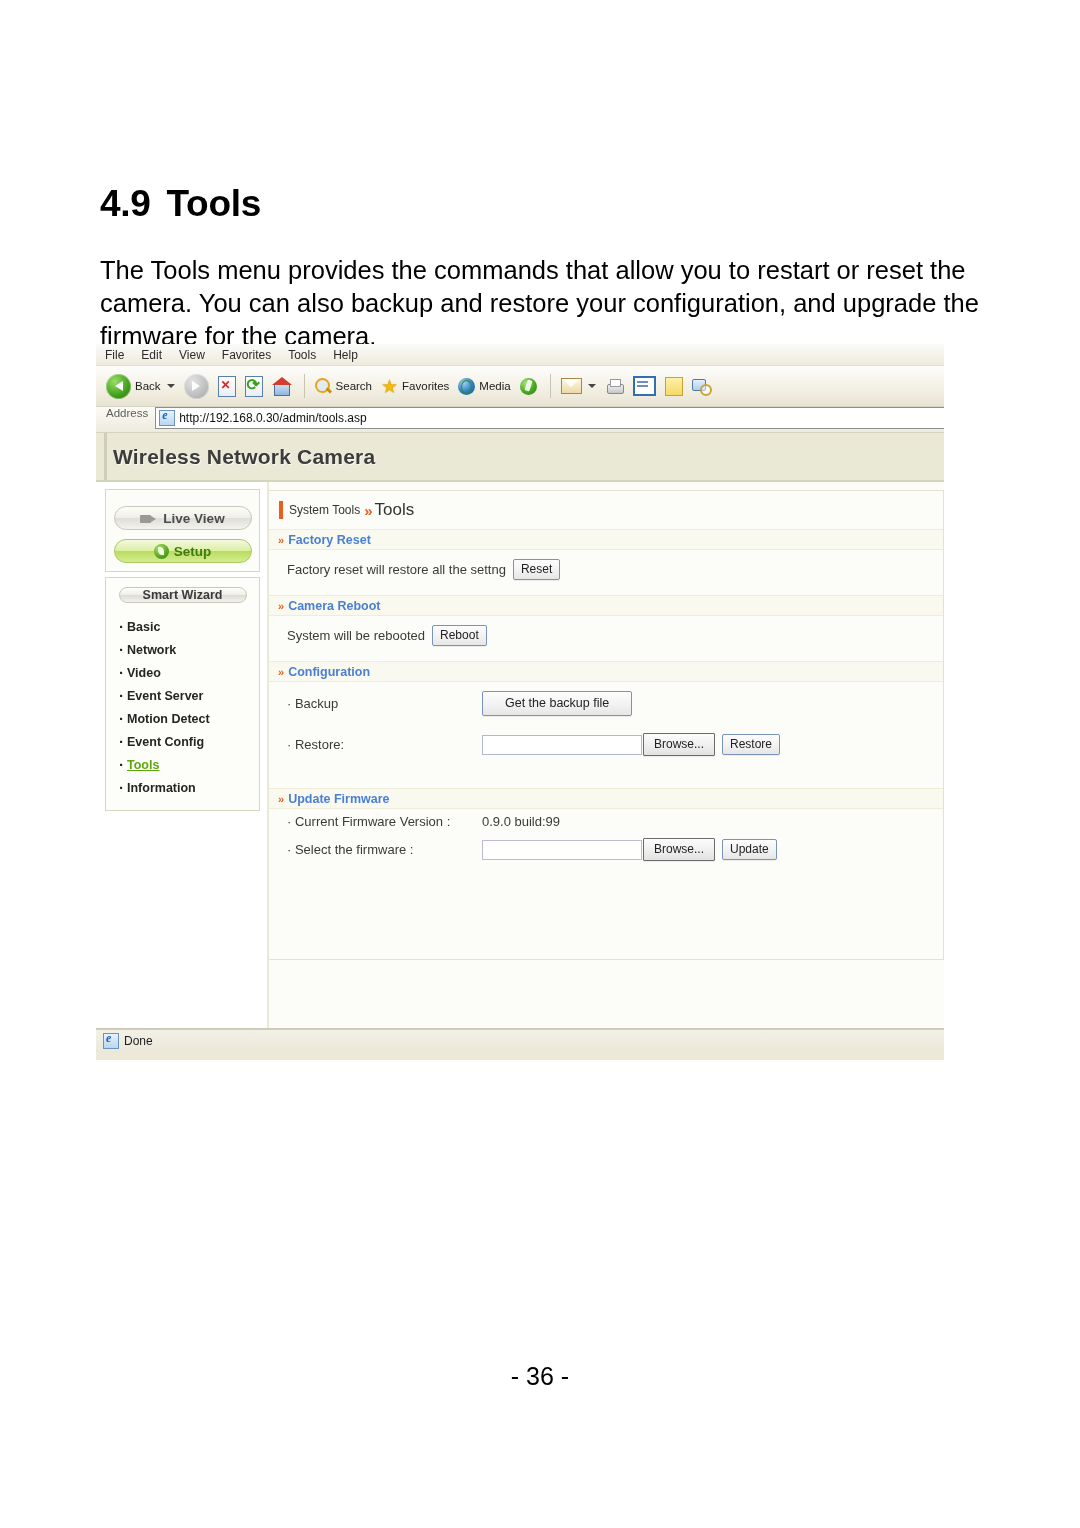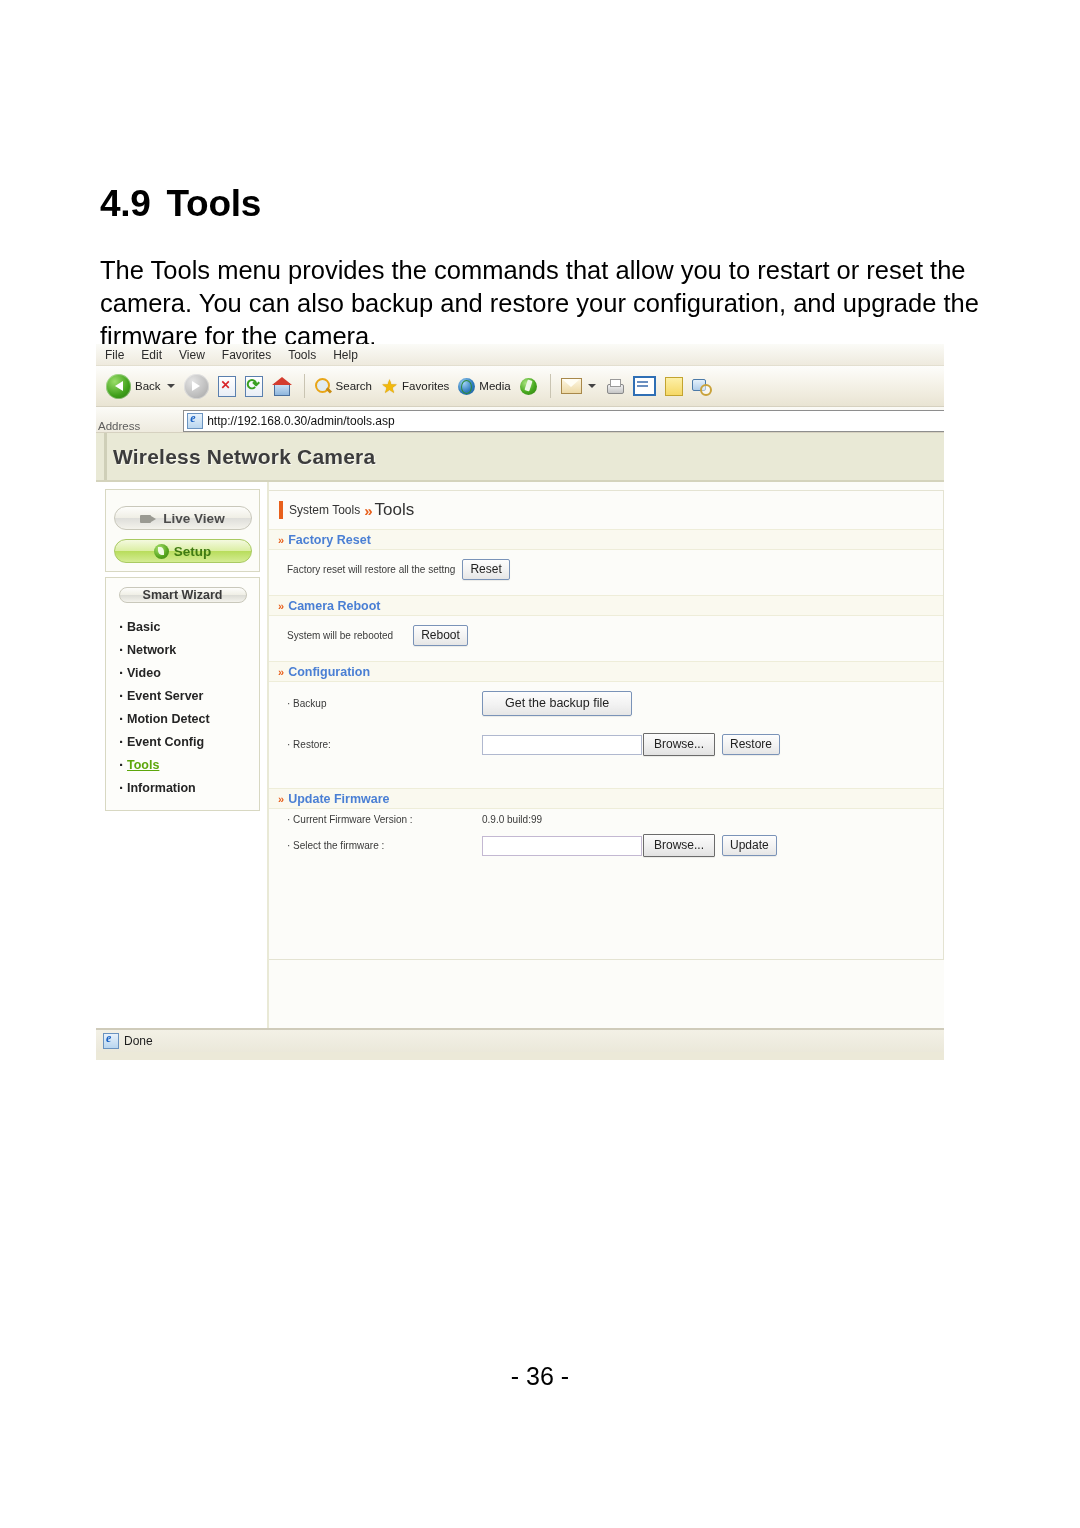--- a/index.html
+++ b/index.html
@@ -280,24 +280,23 @@
     width:8px; height:8px; border-radius:50%;
     border:2px solid #c9a23a;
     background: rgba(255,255,255,.5);
   }
 
   
   .addressbar {
     height: 25px;
     background: linear-gradient(to bottom,#fbfbf7,#eeeade);
     display: flex;
-    align-items: flex-end;
-    padding-left: 2px;
+    align-items: flex-start;
+    padding-left: 10px;
     border-bottom: 1px solid #d6d1c0;
-    gap: 36px;
   }
   .addr-label { font-size: 11.5px; color: #5d5d5d; margin-right: 7px; }
   .addr-field {
     flex: 1;
     height: 20px;
     background: #fff;
     border: 1px solid #8e8e8e;
     border-right: none;
     display: flex;
     align-items: center;
@@ -496,21 +495,21 @@
     align-items: center;
     padding-left: 9px;
   }
   .sect-chev { color: #e8601c; font-size: 11px; font-weight: bold; margin-right: 4px; }
   .sect-title { color: #4a7fd4; font-size: 12.5px; font-weight: bold; }
 
   .sect-body { padding: 9px 0 6px 18px; }
 
   .row { display: flex; align-items: center; }
   .row-label {
-    font-size: 10px;
+    font-size: 13px;
     color: #3a3a3a;
     white-space: nowrap;
   }
 
   .btn {
     background: linear-gradient(to bottom,#fdfdfd,#f2f2f2 55%,#e6e6e6);
     border: 1px solid #7a93b8;
     border-radius: 2px;
     font-size: 12px;
     color: #222;
@@ -730,21 +729,21 @@
 
           <div class="gap-sm"></div>
 
           <div class="sect-head">
             <span class="sect-chev">»</span>
             <span class="sect-title">Camera Reboot</span>
           </div>
           <div class="sect-body">
             <div class="row">
               <span class="row-label">System will be rebooted</span>
-              <button class="btn" style="margin-left:20px">Reboot</button>
+              <button class="btn" style="margin-left:7px">Reboot</button>
             </div>
           </div>
 
           <div class="gap-sm"></div>
 
           <div class="sect-head">
             <span class="sect-chev">»</span>
             <span class="sect-title">Configuration</span>
           </div>
           <div class="sect-body">

